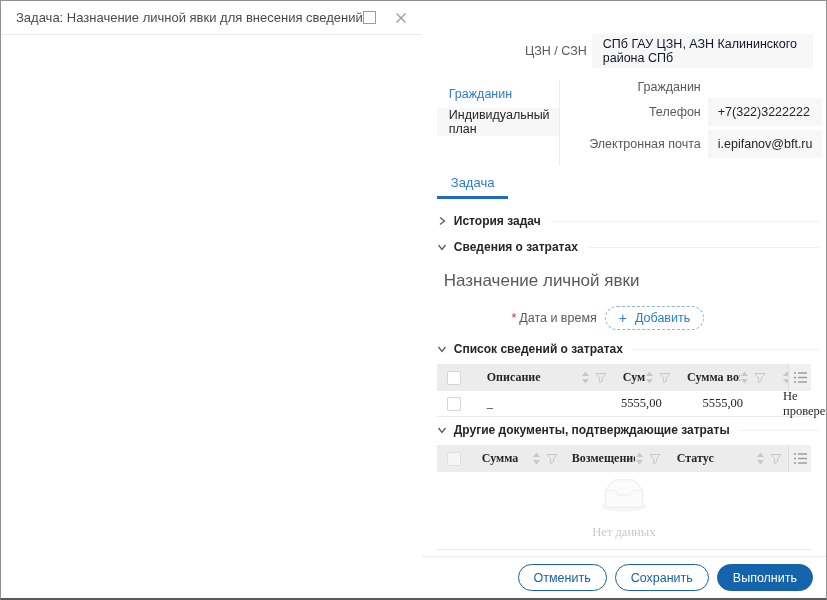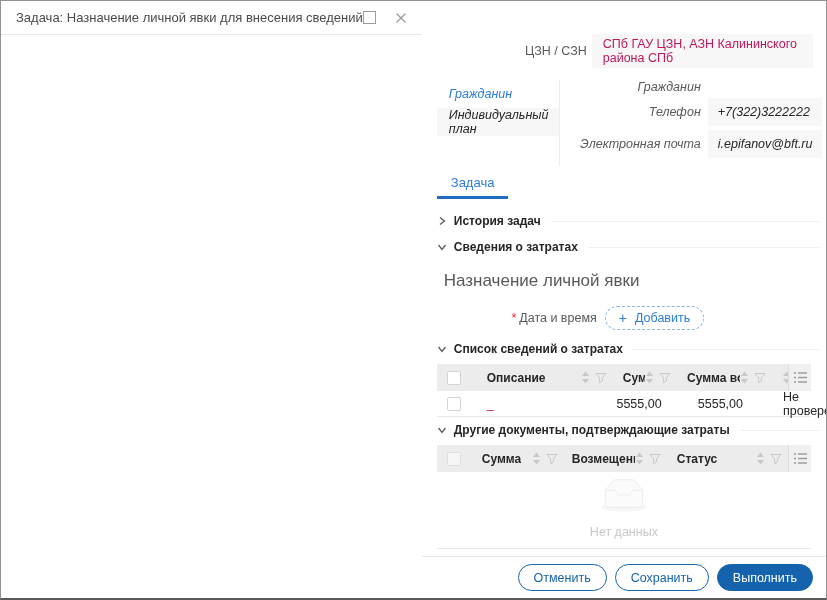--- a/index.html
+++ b/index.html
@@ -9,22 +9,22 @@
   .titlebar{height:33px;flex-shrink:0;border-bottom:1px solid #e9e9e9;display:flex;align-items:center;padding:0 15px;}
   .title{font-size:13px;color:#4a4a4a;flex:1;white-space:nowrap;overflow:hidden;}
   .win-icons{display:flex;align-items:center;gap:19px;}
   .maxi{width:11px;height:11px;border:1px solid #9b9b9b;display:inline-block;cursor:pointer;}
   .closei{cursor:pointer;display:inline-flex;}
   
   .content{flex:1;overflow:hidden;display:flex;flex-direction:column;}
   .czn-row{margin:33px 13px 0 0;display:flex;align-items:center;}
   .czn-label{width:165px;text-align:right;font-size:12.5px;color:#595959;flex-shrink:0;}
   .czn-value{flex:1;margin-left:5px;background:#f7f7f7;height:34px;display:flex;align-items:center;padding:0 11px;}
-  a.lnk{color:#be185d;text-decoration:none;font-size:12.5px;cursor:pointer;}
-  .citizen{display:flex;margin:12px 13px 0 15px;font-style:italic;}
+  a.lnk{color:#0f172a;text-decoration:none;font-size:12.5px;cursor:pointer;}
+  .citizen{display:flex;margin:12px 13px 0 15px;}
   .side-tabs{width:122px;flex-shrink:0;border-right:1px solid #ececec;padding-bottom:30px;}
   .side-tab{height:28px;display:flex;align-items:center;padding-left:12px;font-size:12.5px;color:#262626;cursor:pointer;background:#f7f7f7;}
   .side-tab.active{color:#2a7cd4;background:#fff;}
   .citizen-fields{flex:1;}
   .field-row{display:flex;align-items:center;margin-bottom:4px;}
   .field-label{width:141px;text-align:right;padding-right:7px;font-size:12.5px;color:#595959;flex-shrink:0;}
   .field-value{flex:1;background:#f7f7f7;height:28px;display:flex;align-items:center;padding:0 10px;font-size:12.5px;color:#262626;}
   .main-tabs{margin:2px 0 0 15px;display:flex;}
   .main-tab{padding:7px 14px 6px;font-size:13px;color:#2a7cd4;border-bottom:3px solid #1f6cc0;cursor:pointer;}
   
@@ -35,21 +35,21 @@
   .chev{flex-shrink:0;}
   .chev.open{transform:rotate(90deg);}
   .heading{margin:17px 0 0 22px;font-size:17px;color:#595959;}
   .dt-row{margin-top:15px;display:flex;align-items:center;}
   .dt-label{width:175px;text-align:right;font-size:12.5px;color:#595959;flex-shrink:0;}
   .req{color:#f5222d;margin-right:3px;}
   .add-btn{margin-left:8px;display:inline-flex;align-items:center;gap:8px;border:1px dashed #8ab5e6;border-radius:14px;
     background:#fff;color:#2a7cd4;font-size:12.5px;padding:4px 13px;cursor:pointer;font-family:inherit;}
   .plus{font-size:14px;line-height:10px;}
   
-  .tbl{margin:8px 15px 0 15px;}
+  .tbl{margin:8px 15px 0 15px;font-family:Liberation Serif, serif;}
   .t-head{display:flex;background:#ececec;height:27px;align-items:stretch;font-weight:700;font-size:12px;color:#262626;}
   .t-row{display:flex;height:25px;align-items:center;border-bottom:1px solid #e9e9e9;font-size:12.5px;color:#262626;}
   .c{display:flex;align-items:center;justify-content:space-between;padding:0 6px 0 10px;box-sizing:border-box;min-width:0;}
   .c-check{width:35px;flex-shrink:0;display:flex;align-items:center;justify-content:center;}
   .icons{display:flex;align-items:center;gap:5px;flex-shrink:0;}
   .t1-desc{width:255px;padding-left:15px;}
   .t1-sum1{width:110px;}
   .t1-sum2{width:170px;}
   .t1-status{flex:1;}
   .t2-name{width:350px;padding-left:15px;}

